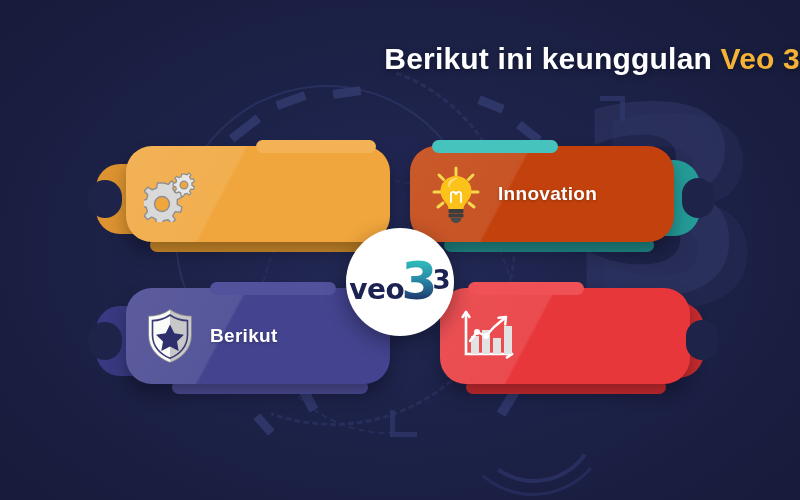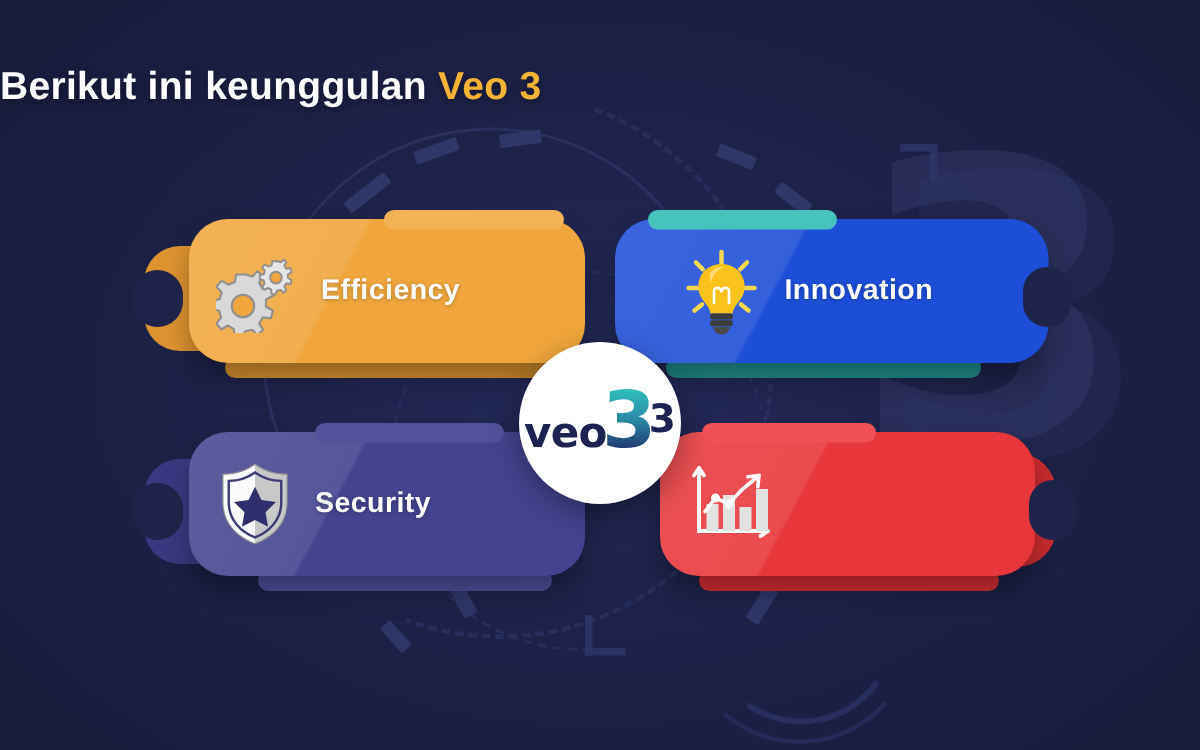--- a/index.html
+++ b/index.html
@@ -38,22 +38,22 @@
   .corner{position:absolute;border:5px solid #2f366a;opacity:.8;}
   .arc-bl{position:absolute;left:470px;top:355px;width:120px;height:120px;border:4px solid #2c3365;
           border-radius:50%;border-top-color:transparent;border-right-color:transparent;border-left-color:transparent;
           transform:rotate(-10deg);opacity:.8;}
   .arc-bl2{position:absolute;left:455px;top:340px;width:150px;height:150px;border:3px solid #2a3163;
           border-radius:50%;border-top-color:transparent;border-right-color:transparent;border-left-color:transparent;
           transform:rotate(-4deg);opacity:.7;}
 
   
   .title{
-    position:absolute;left:0;right:0;top:42px;text-align:left;
-    font-size:26px;font-weight:bold;color:#ffffff;letter-spacing:.2px;
+    position:absolute;left:0;right:0;top:42px;text-align:right;
+    font-size:30px;font-weight:bold;color:#ffffff;letter-spacing:.2px;
     text-shadow:0 2px 6px rgba(0,0,0,.35);
     z-index:8;
   }
   .title .accent{color:#f5b335;}
 
   
   .card{
     position:absolute;
     display:flex;align-items:center;
     border-radius:26px;
@@ -71,21 +71,21 @@
   .card .icon{position:relative;z-index:3;display:flex;align-items:center;justify-content:center;}
 
   
   .tab{position:absolute;z-index:4;border-radius:22px;}
   .tab-notch{position:absolute;z-index:6;border-radius:50%;}
   .underbar{position:absolute;z-index:3;border-radius:10px;height:14px;}
   .topbar{position:absolute;z-index:6;border-radius:9px;height:13px;}
 
   
   #card-efficiency{left:126px;top:146px;width:264px;height:96px;background:#f0a63c;}
-  #card-innovation{left:410px;top:146px;width:264px;height:96px;background:#1d4ed8;padding-left:25px;}
+  #card-innovation{left:410px;top:146px;width:264px;height:96px;background:#c2410c;}
   #card-security{left:126px;top:288px;width:264px;height:96px;background:#43438f;}
   #card-performance{left:440px;top:288px;width:250px;height:96px;background:#e8373b;}
 
   .card-inner{display:flex;align-items:center;width:100%;height:100%;padding:0 18px;box-sizing:border-box;gap:14px;}
 
   
   .logo-badge{
     position:absolute;left:346px;top:228px;width:108px;height:108px;border-radius:50%;
     background:#ffffff;z-index:20;
     display:flex;align-items:center;justify-content:center;
@@ -148,21 +148,20 @@
           <g transform="translate(20,34)">
             <path d="M0,-17 L4.2,-15.6 L7.6,-19.2 L11.4,-15.6 L8.7,-11.6 L11.2,-7.4 L16.6,-8 L18,-2.8 L13.3,-0.3 L13.3,4.5 L18,7 L16.6,12.2 L11.2,11.6 L8.7,15.8 L11.4,19.8 L7.6,23.4 L4.2,19.8 L-0.6,20.8 L-2.6,25.6 L-7.8,24.6 L-8,19.4 L-12.2,17 L-16.4,19.6 L-19.8,15.8 L-16.6,11.8 L-17.8,7.2 L-22.8,6 L-22.4,0.7 L-17.4,-0.6 L-16.2,-5.2 L-19.8,-8.9 L-16.2,-12.8 L-11.8,-10.2 L-7.4,-12 L-6.6,-17 Z" fill="#d9d9d9" stroke="#8f8f8f" stroke-width="1.4" stroke-linejoin="round"></path>
             <circle cx="-2" cy="4" r="7.5" fill="#f0a63c" stroke="#8f8f8f" stroke-width="1.4"></circle>
           </g>
           <g transform="translate(41,17) scale(0.52)">
             <path d="M0,-17 L4.2,-15.6 L7.6,-19.2 L11.4,-15.6 L8.7,-11.6 L11.2,-7.4 L16.6,-8 L18,-2.8 L13.3,-0.3 L13.3,4.5 L18,7 L16.6,12.2 L11.2,11.6 L8.7,15.8 L11.4,19.8 L7.6,23.4 L4.2,19.8 L-0.6,20.8 L-2.6,25.6 L-7.8,24.6 L-8,19.4 L-12.2,17 L-16.4,19.6 L-19.8,15.8 L-16.6,11.8 L-17.8,7.2 L-22.8,6 L-22.4,0.7 L-17.4,-0.6 L-16.2,-5.2 L-19.8,-8.9 L-16.2,-12.8 L-11.8,-10.2 L-7.4,-12 L-6.6,-17 Z" fill="#e6e6e6" stroke="#8f8f8f" stroke-width="2.4" stroke-linejoin="round"></path>
             <circle cx="-2" cy="4" r="7.5" fill="#f0a63c" stroke="#8f8f8f" stroke-width="2.4"></circle>
           </g>
         </svg>
       </div>
-      <div class="label">Efficiency</div>
     </div>
   </div>
 
   <div class="tab" style="left:614px;top:160px;width:86px;height:76px;background:#249b97;border-radius:0 26px 26px 0;"></div>
   <div class="tab-notch" style="left:682px;top:178px;width:32px;height:40px;background:#1e2449;border-radius:18px;"></div>
   <div class="topbar" style="left:432px;top:140px;width:126px;background:#47c3be;"></div>
   <div class="underbar" style="left:444px;top:238px;width:210px;background:#1f8a88;"></div>
 
   <div class="card" id="card-innovation">
     <div class="sheen"></div>
@@ -200,21 +199,21 @@
     <div class="card-inner">
       <div class="icon">
         <svg width="52" height="58" viewBox="0 0 52 58" aria-hidden="true">
           <path d="M26,3 C19,8 11,9.5 5,9.5 L5,28 C5,42 15,51 26,55 C37,51 47,42 47,28 L47,9.5 C41,9.5 33,8 26,3 Z" fill="#e9e9e9" stroke="#8f8f8f" stroke-width="1.6"></path>
           <path d="M26,3 C19,8 11,9.5 5,9.5 L5,28 C5,42 15,51 26,55 Z" fill="#fafafa"></path>
           <path d="M26,3 C33,8 41,9.5 47,9.5 L47,28 C47,42 37,51 26,55 Z" fill="#c8c8c8"></path>
           <path d="M26,8 C20,12.3 13.2,13.6 8.5,13.6 L8.5,28 C8.5,40 17,47.8 26,51.3 C35,47.8 43.5,40 43.5,28 L43.5,13.6 C38.8,13.6 32,12.3 26,8 Z" fill="none" stroke="#3b3b75" stroke-width="1.6"></path>
           <path d="M26,17.5 L30.3,26.3 L40,27.7 L33,34.5 L34.7,44.1 L26,39.6 L17.3,44.1 L19,34.5 L12,27.7 L21.7,26.3 Z" fill="#2f2f6e"></path>
         </svg>
       </div>
-      <div class="label">Security</div>
+      <div class="label">Berikut</div>
     </div>
   </div>
 
   <div class="tab" style="left:620px;top:302px;width:84px;height:76px;background:#c92b2f;border-radius:0 26px 26px 0;"></div>
   <div class="tab-notch" style="left:686px;top:320px;width:32px;height:40px;background:#1e2449;border-radius:18px;"></div>
   <div class="topbar" style="left:468px;top:282px;width:116px;background:#f05156;"></div>
   <div class="underbar" style="left:466px;top:380px;width:200px;background:#cf2c31;"></div>
 
   <div class="card" id="card-performance">
     <div class="sheen"></div>

